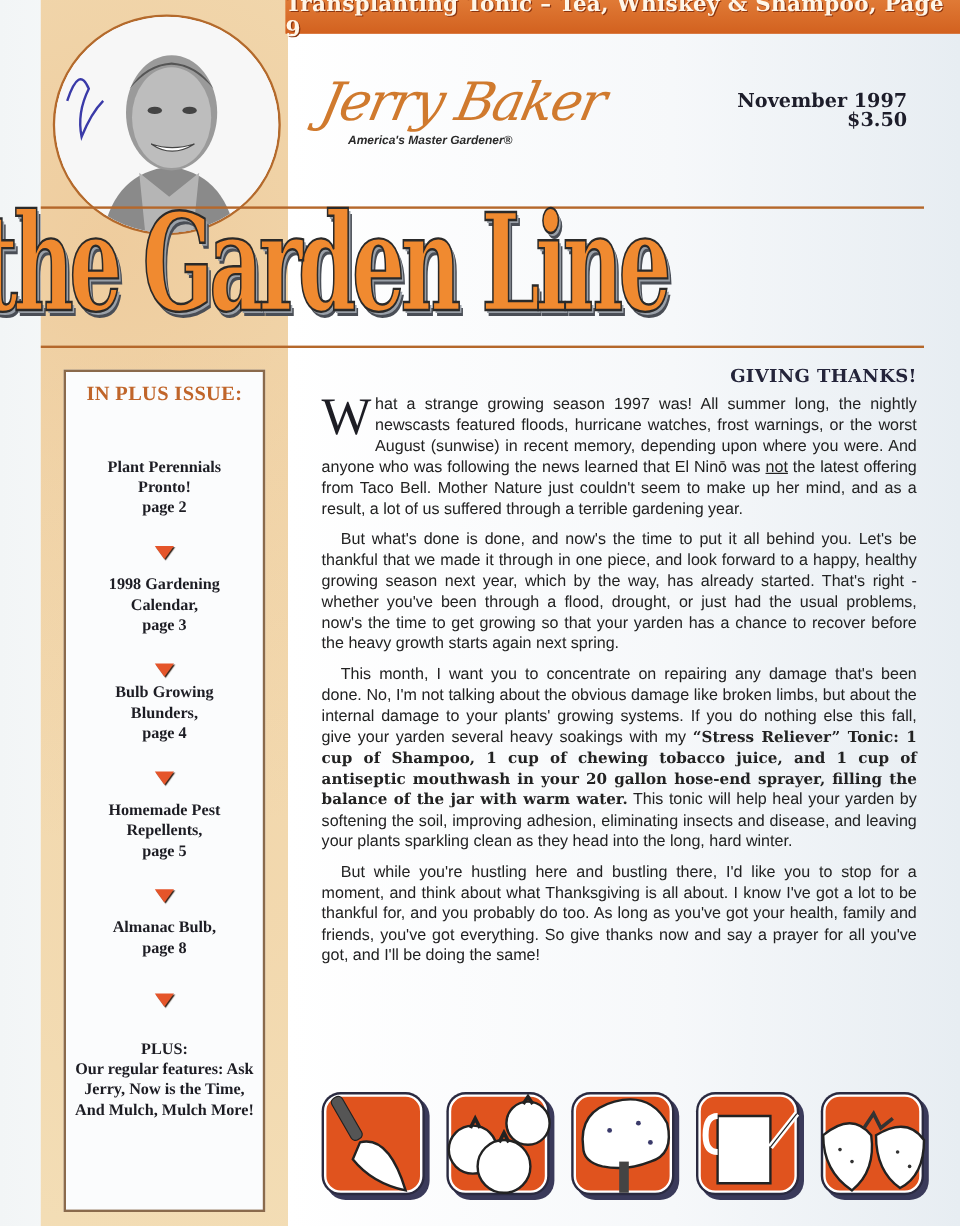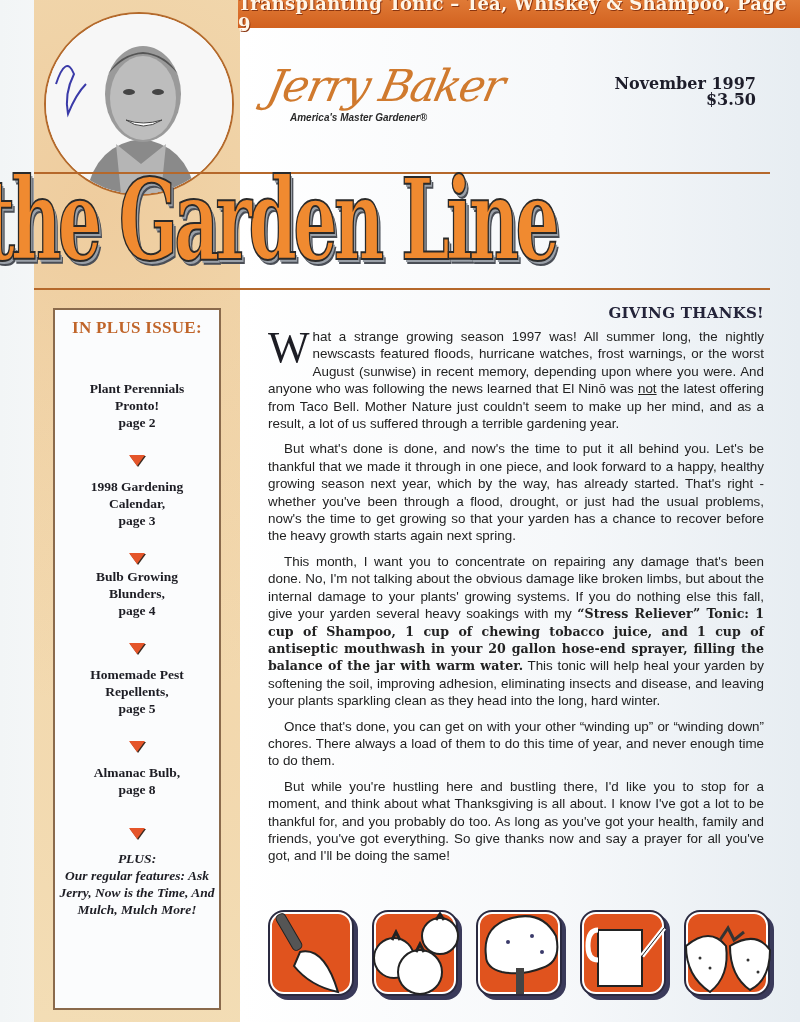--- a/index.html
+++ b/index.html
@@ -105,33 +105,32 @@
       <li style="margin-top:24px;">
           <span class="arrow"></span>
         </li>
       <li class="issue-item" style="margin-top:12px;padding:0 30px;">
         <div>Almanac Bulb,</div>
         <div>page 8</div>
       </li>
       <li style="margin-top:30px;">
           <span class="arrow"></span>
         </li>
-      <li class="issue-item" style="margin-top:11px;padding:0 4px;font-style:italic;">
+      <li class="issue-item" style="margin-top:26px;padding:0 4px;">
         <div>PLUS:</div>
         <div>Our regular features: Ask Jerry, Now is the Time, And Mulch, Mulch More!</div>
       </li>
     </ul>
   </div>
 
   <div class="article">
     <h1>GIVING THANKS!</h1>
     <p class="first"><span class="dropcap">W</span><span>hat a strange growing season 1997 was! All summer long, the nightly newscasts featured floods, hurricane watches, frost warnings, or the worst August (sunwise) in recent memory, depending upon where you were.  And anyone who was following the news learned that El Ninō was </span><u>not</u><span> the latest offering from Taco Bell.  Mother Nature just couldn't seem to make up her mind, and as a result, a lot of us suffered through a terrible gardening year.</span></p>
     <p>But what's done is done, and now's the time to put it all behind you.  Let's be thankful that we made it through in one piece, and look forward to a happy, healthy growing season next year, which by the way, has already started.  That's right - whether you've been through a flood, drought, or just had the usual problems, now's the time to get growing so that your yarden has a chance to recover before the heavy growth starts again next spring.</p>
     <p><span>This month, I want you to concentrate on repairing any damage that's been done.  No, I'm not talking about the obvious damage like broken limbs, but about the internal damage to your plants' growing systems.  If you do nothing else this fall, give your yarden several heavy soakings with my </span><span class="strong">“Stress Reliever” Tonic: 1 cup of Shampoo, 1 cup of chewing tobacco juice, and 1 cup of antiseptic mouthwash in your 20 gallon hose-end sprayer, filling the balance of the jar with warm water.</span><span>  This tonic will help heal your yarden by softening the soil, improving adhesion, eliminating insects and disease, and leaving your plants sparkling clean as they head into the long, hard winter.</span></p>
-    <p>Once that's done, you can get on with your other “winding up” or “winding down” chores. There always a load of them to do this time of year, and never enough time to do them.</p>
     <p>But while you're hustling here and bustling there, I'd like you to stop for a moment, and think about what Thanksgiving is all about.  I know I've got a lot to be thankful for, and you probably do too. As long as you've got your health, family and friends, you've got everything. So give thanks now and say a prayer for all you've got, and I'll be doing the same!</p>
   </div>
 
   <div class="icons">
     <div class="icon-tile">
       <svg viewBox="0 0 96 96">
           <rect x="20" y="6" width="10" height="40" rx="4" transform="rotate(-30 25 26)" fill="#555" stroke="#222"></rect>
           <path d="M36 46 Q60 40 74 86 Q46 80 30 60Z" fill="#fff" stroke="#222" stroke-width="2"></path>
         </svg>
     </div>

